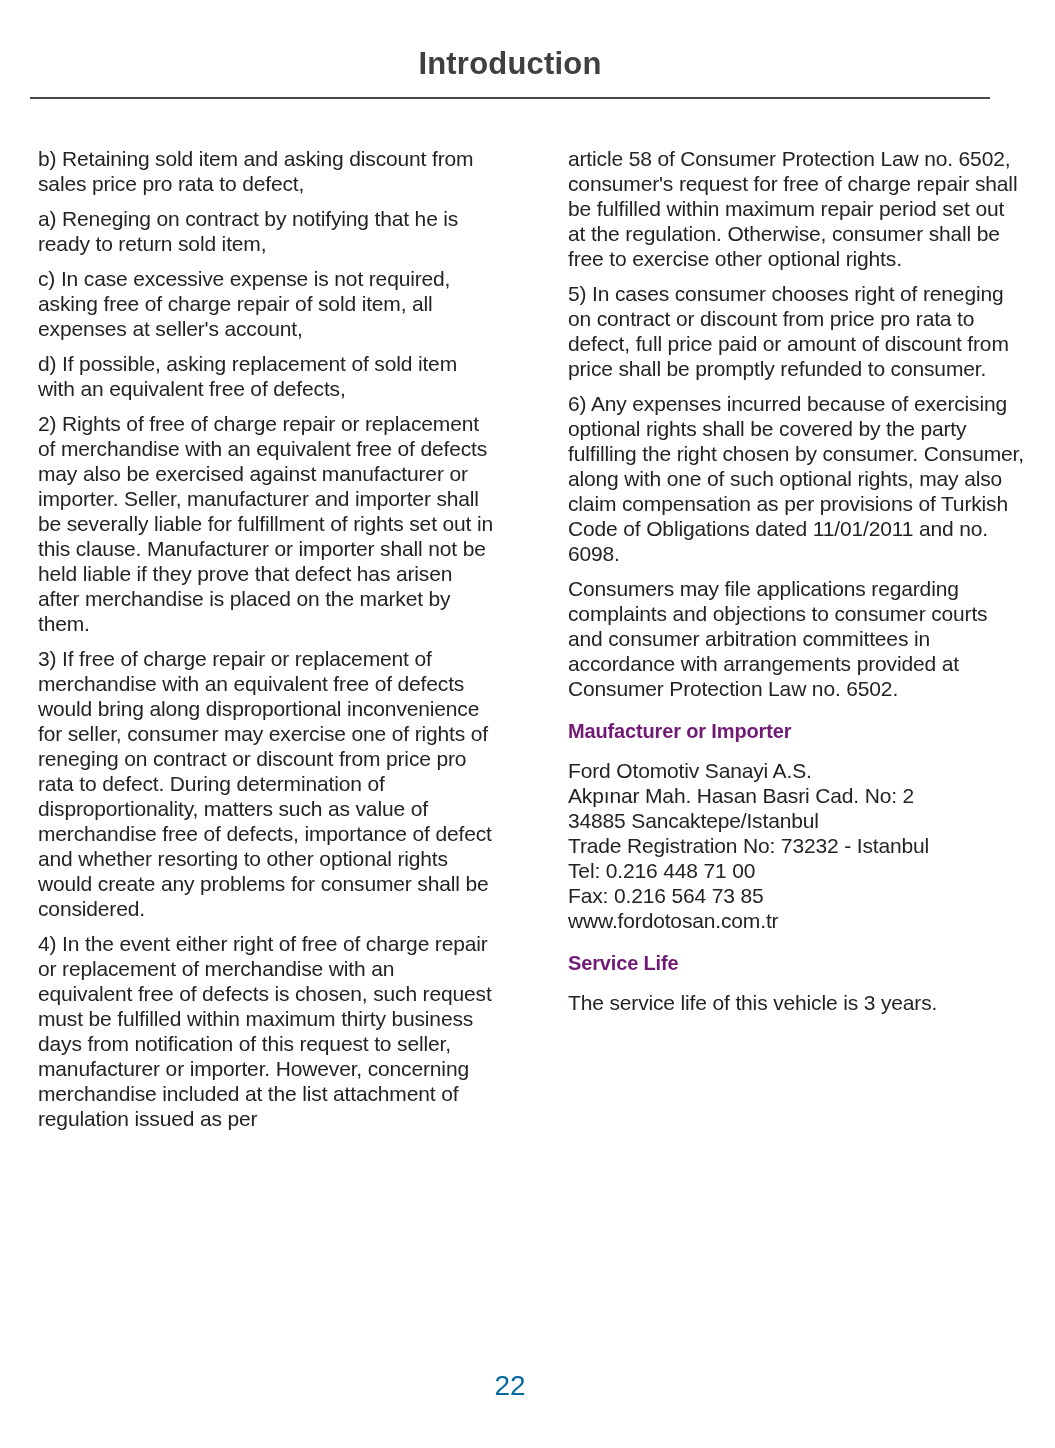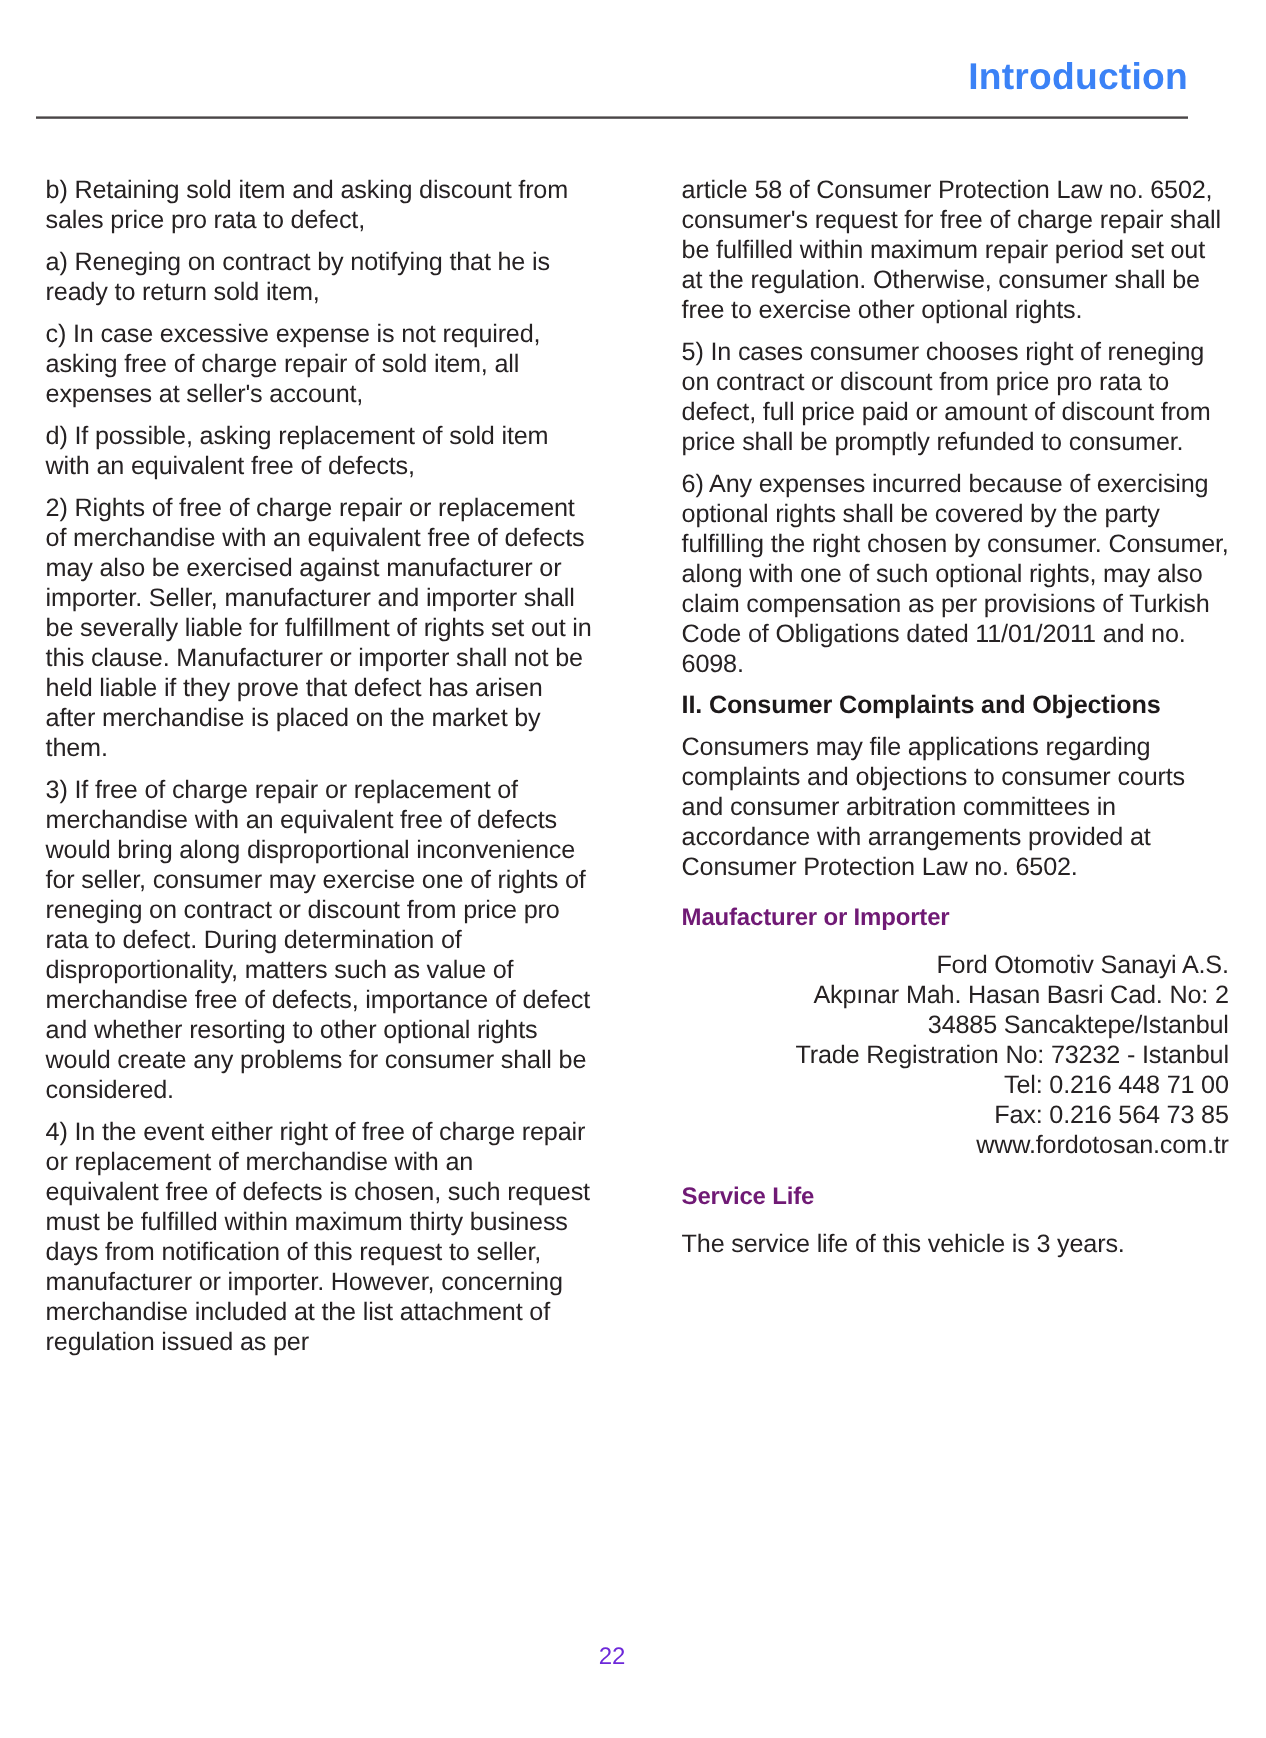--- a/index.html
+++ b/index.html
@@ -14,25 +14,25 @@
     background: #ffffff;
     font-family: "Liberation Sans", sans-serif;
     color: #262223;
     overflow: hidden;
   }
   .title {
     position: absolute;
     top: 46px;
     left: 30px;
     width: 960px;
-    text-align: right;
+    text-align: center;
     font-size: 31px;
     font-weight: 700;
     letter-spacing: 0.2px;
-    color: #3b82f6;
+    color: #404040;
   }
   .rule {
     position: absolute;
     top: 97px;
     left: 30px;
     width: 960px;
     height: 2px;
     background: #4a4647;
   }
   .col {
@@ -56,30 +56,29 @@
   }
   h2.big-heading {
     font-size: 20px;
     line-height: 28px;
     font-weight: 700;
     margin: 16px 0 13px 0;
     color: #701a75;
   }
   .address div {
     line-height: 25px;
-    text-align: right;
   }
   .page-number {
     position: absolute;
     top: 1370px;
     left: 30px;
     width: 960px;
     text-align: center;
-    font-size: 20px;
-    color: #6d28d9;
+    font-size: 28px;
+    color: #0369a1;
   }
 </style>
 </head>
 <body>
 
 <div class="page">
 
   <div class="title">Introduction</div>
   <div class="rule"></div>
 
@@ -91,21 +90,20 @@
     <p class="body">2) Rights of free of charge repair or replacement of merchandise with an equivalent free of defects may also be exercised against manufacturer or importer. Seller, manufacturer and importer shall be severally liable for fulfillment of rights set out in this clause. Manufacturer or importer shall not be held liable if they prove that defect has arisen after merchandise is placed on the market by them.</p>
     <p class="body">3) If free of charge repair or replacement of merchandise with an equivalent free of defects would bring along disproportional inconvenience for seller, consumer may exercise one of rights of reneging on contract or discount from price pro rata to defect. During determination of disproportionality, matters such as value of merchandise free of defects, importance of defect and whether resorting to other optional rights would create any problems for consumer shall be considered.</p>
     <p class="body">4) In the event either right of free of charge repair or replacement of merchandise with an equivalent free of defects is chosen, such request must be fulfilled within maximum thirty business days from notification of this request to seller, manufacturer or importer. However, concerning merchandise included at the list attachment of regulation issued as per</p>
   </div>
 
   <div class="col col-right">
     <p class="body">article 58 of Consumer Protection Law no. 6502, consumer's request for free of charge repair shall be fulfilled within maximum repair period set out at the regulation. Otherwise, consumer shall be free to exercise other optional rights.</p>
     <p class="body">5) In cases consumer chooses right of reneging on contract or discount from price pro rata to defect, full price paid or amount of discount from price shall be promptly refunded to consumer.</p>
     <p class="body">6) Any expenses incurred because of exercising optional rights shall be covered by the party fulfilling the right chosen by consumer. Consumer, along with one of such optional rights, may also claim compensation as per provisions of Turkish Code of Obligations dated 11/01/2011 and no. 6098.</p>
 
-    <h3 class="sub-heading">II. Consumer Complaints and Objections</h3>
     <p class="body">Consumers may file applications regarding complaints and objections to consumer courts and consumer arbitration committees in accordance with arrangements provided at Consumer Protection Law no. 6502.</p>
 
     <h2 class="big-heading">Maufacturer or Importer</h2>
     <div class="address">
       <div>Ford Otomotiv Sanayi A.S.</div>
       <div>Akpınar Mah. Hasan Basri Cad. No: 2</div>
       <div>34885 Sancaktepe/Istanbul</div>
       <div>Trade Registration No: 73232 - Istanbul</div>
       <div>Tel: 0.216 448 71 00</div>
       <div>Fax: 0.216 564 73 85</div>

